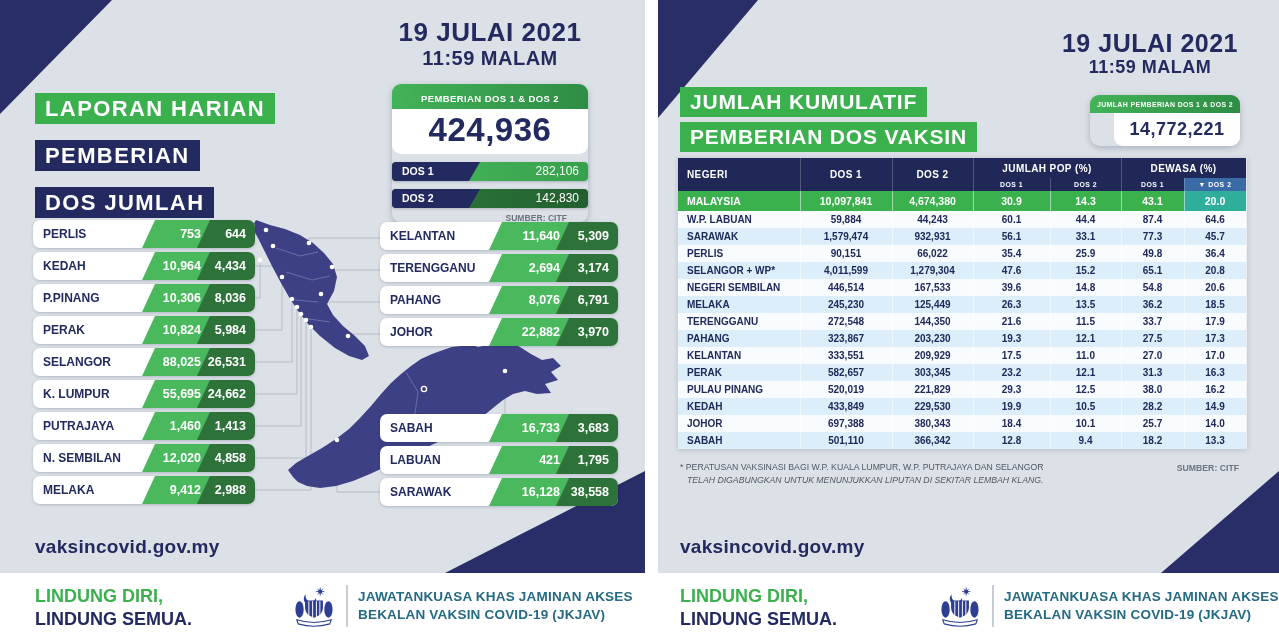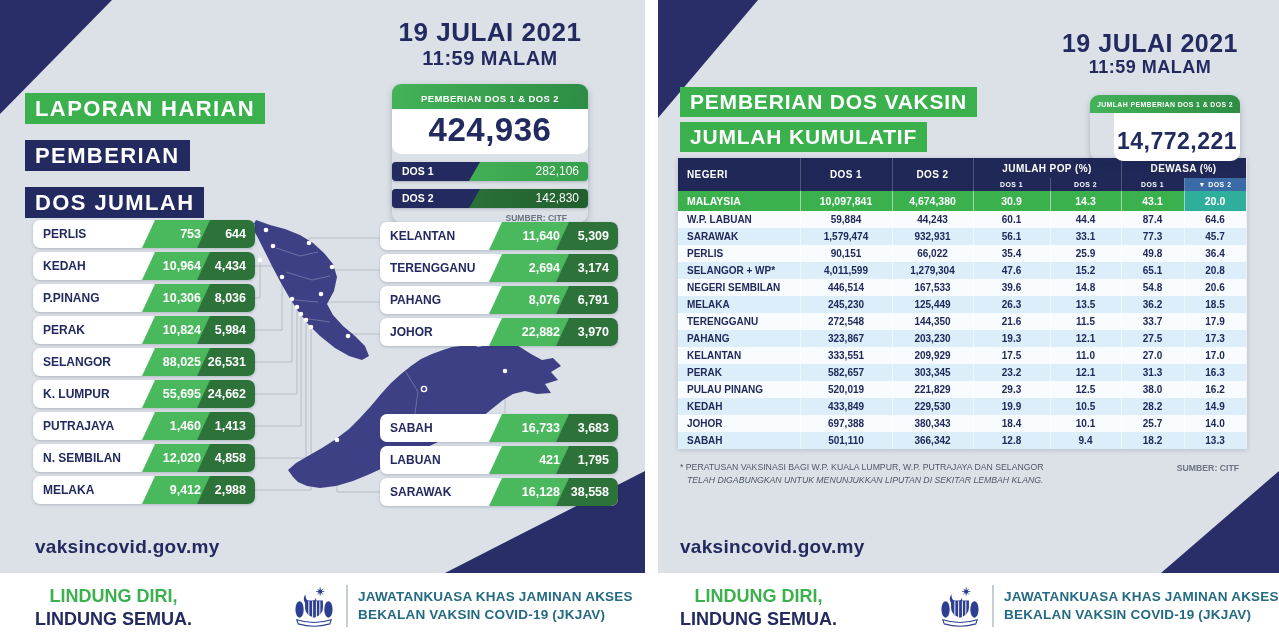--- a/index.html
+++ b/index.html
@@ -29,21 +29,21 @@
   .pright .datebox .d1{font-size:25px;}
   .pright .datebox .d2{font-size:18px;}
 
   
   .card{position:absolute;border-radius:10px;box-shadow:0 2px 6px rgba(25,35,70,.25);}
   .card-pill{background:linear-gradient(100deg,#43b358,#2e8c44);color:#fff;font-weight:800;
              text-align:center;border-radius:9px 9px 0 0;padding:9px 0 5px;font-size:9.5px;letter-spacing:.4px;}
   .card-num{background:#fff;color:#232a60;font-weight:800;text-align:center;
             border-radius:0 0 9px 9px;font-size:33px;padding:2px 0 5px;letter-spacing:.5px;}
   .pright .card-pill{font-size:6.9px;padding:6px 0 5px;}
-  .pright .card-num{font-size:23px;padding:15px 0 6px;margin-left:24px;}
+  .pright .card-num{font-size:18px;padding:6px 0 6px;margin-left:24px;}
   .bar{position:relative;height:19px;border-radius:4px;margin-top:8px;overflow:hidden;
        background:linear-gradient(90deg,#4ab95d,#35a14c);box-shadow:0 1px 3px rgba(25,35,70,.25);}
   .bar.dark{background:linear-gradient(90deg,#2e7b3d,#225f2e);}
   .bar-label{position:absolute;left:0;top:0;bottom:0;width:88px;background:#232a60;color:#fff;
              font-weight:800;font-size:10.5px;line-height:19px;padding-left:10px;box-sizing:border-box;
              clip-path:polygon(0 0,100% 0,calc(100% - 11px) 100%,0 100%);}
   .bar-val{position:absolute;right:9px;top:0;line-height:19px;color:#fff;font-weight:400;font-size:12px;}
   .src{margin-top:5px;text-align:right;padding-right:21px;font-size:8.6px;color:#6b7480;font-weight:700;}
 
   
@@ -64,21 +64,21 @@
   .states.c2 .s-d2{width:62px;}
 
   .mapsvg{position:absolute;left:0;top:0;pointer-events:none;}
   .state-row,.titleblock,.datebox,.card,.website{z-index:2;}
   .states{z-index:2;}
 
   .website{position:absolute;font-size:19px;font-weight:800;color:#232a60;letter-spacing:.3px;}
 
   
   .tagline{position:absolute;top:585px;font-weight:800;font-size:18px;line-height:1.25;}
-  .tagline .g{color:#3bb14e;text-align:center;}
+  .tagline .g{color:#3bb14e;}
   .tagline .n{color:#232a60;}
   .orgrow{position:absolute;top:584px;display:flex;align-items:center;}
   .org-div{width:2px;height:42px;background:#c6cdd5;margin:0 10px;}
   .orgtext{font-weight:800;font-size:13.5px;line-height:1.3;color:#256a83;letter-spacing:.2px;}
 
   
   .tbl{position:absolute;left:20px;top:158px;border-collapse:collapse;table-layout:fixed;width:568px;
        box-shadow:0 1px 5px rgba(20,30,60,.18);}
   .tbl th,.tbl td{padding:0;}
   .tbl thead th{background:#1f2857;color:#fff;font-weight:800;border-right:1px solid rgba(255,255,255,.22);}
@@ -151,21 +151,21 @@
         <circle cx="309" cy="243" r="2.3"></circle>
           <circle cx="332" cy="267" r="2.3"></circle>
           <circle cx="321" cy="294" r="2.3"></circle>
         <circle cx="348" cy="336" r="2.3"></circle>
           <circle cx="505" cy="371" r="2.3"></circle>
           <circle cx="337" cy="440" r="2.3"></circle>
         <circle cx="424" cy="389" r="2.6" fill="none" stroke="#ffffff" stroke-width="1.4"></circle>
       </g>
     </svg>
 
-    <div class="titleblock" style="left:25px;top:93px;">
+    <div class="titleblock" style="left:35px;top:93px;">
       <div class="tline green">LAPORAN HARIAN</div>
       <div class="tline navy">PEMBERIAN</div>
       <div class="tline navy">DOS JUMLAH</div>
     </div>
 
     <div class="datebox" style="left:370px;top:18px;width:240px;">
       <div class="d1">19 JULAI 2021</div>
       <div class="d2">11:59 MALAM</div>
     </div>
 
@@ -318,22 +318,22 @@
         <div>BEKALAN VAKSIN COVID-19 (JKJAV)</div>
       </div>
     </div>
   </div>
 
   <div class="panel pright">
     <div class="tri tri-tl" style="width:100px;height:118px;"></div>
     <div class="tri tri-br"></div>
 
     <div class="titleblock" style="left:22px;top:87px;">
+      <div class="tline green" style="font-size:21px;letter-spacing:.8px;">JUMLAH KUMULATIF</div>
       <div class="tline green" style="font-size:21px;letter-spacing:.8px;">PEMBERIAN DOS VAKSIN</div>
-      <div class="tline green" style="font-size:21px;letter-spacing:.8px;">JUMLAH KUMULATIF</div>
     </div>
 
     <div class="datebox" style="right:24px;top:30px;width:210px;">
       <div class="d1">19 JULAI 2021</div>
       <div class="d2">11:59 MALAM</div>
     </div>
 
     <div class="card" style="right:39px;top:95px;width:150px;">
       <div class="card-pill">JUMLAH PEMBERIAN DOS 1 &amp; DOS 2</div>
       <div class="card-num">14,772,221</div>

